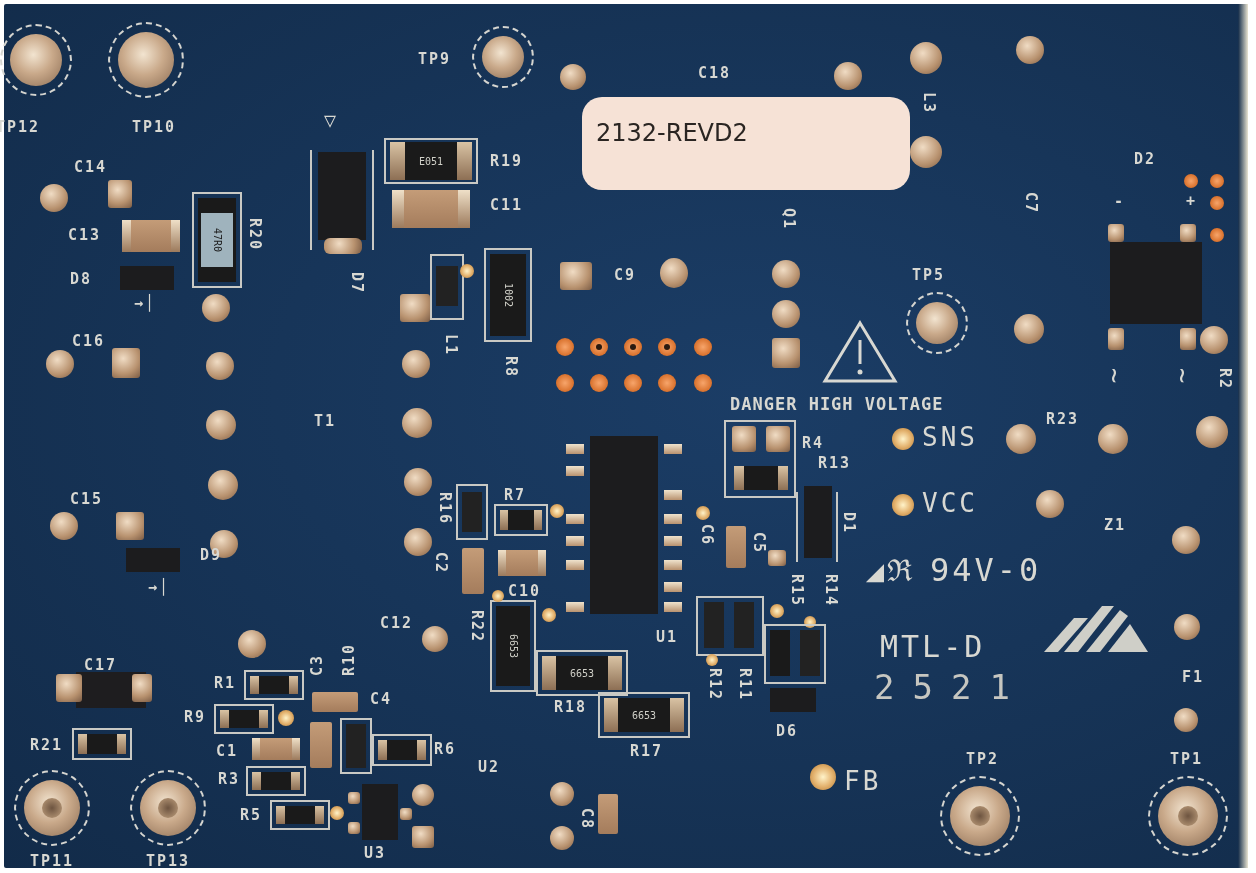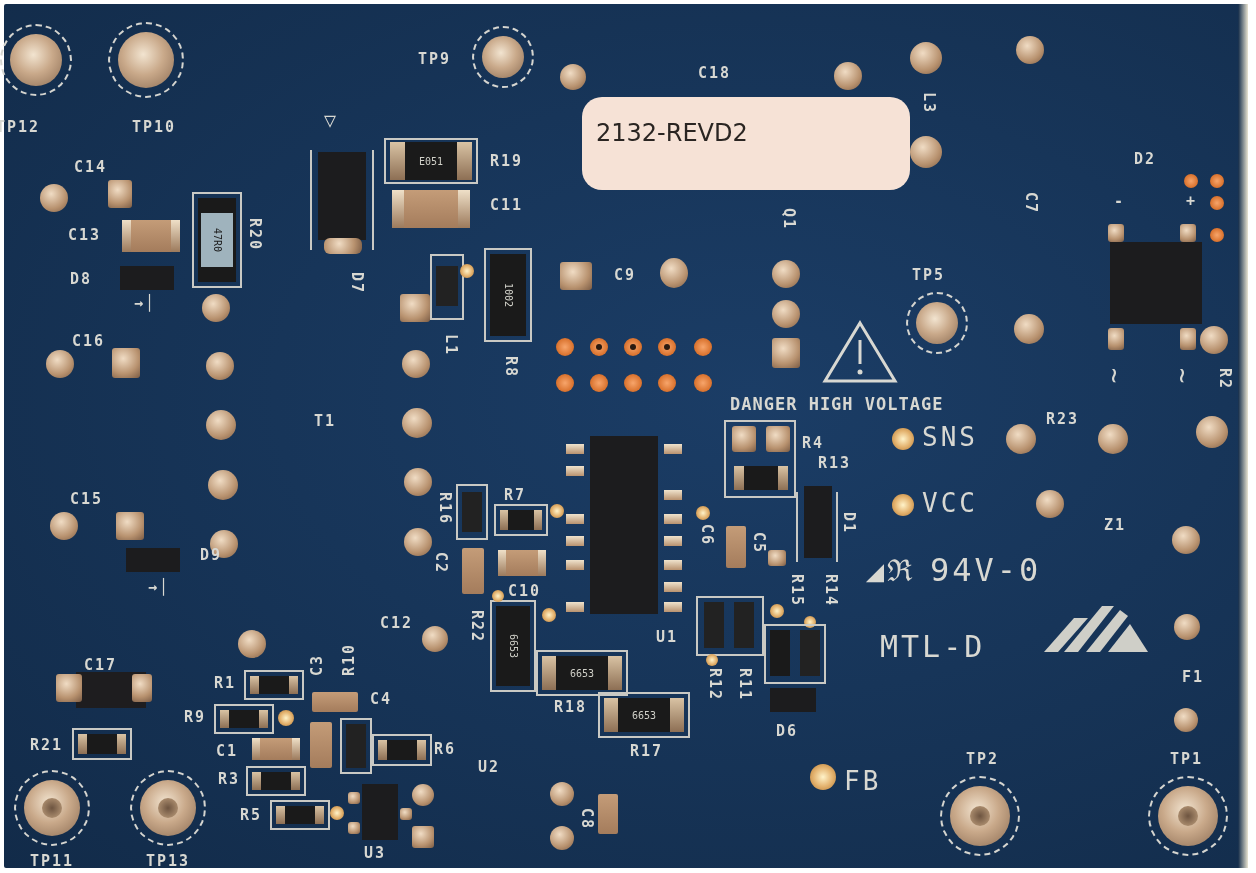--- a/index.html
+++ b/index.html
@@ -142,20 +142,21 @@
   <div class="pad" style="left:1032px;top:486px;width:28px;height:28px;"></div>
   <div class="silk" style="left:1100px;top:514px;">Z1</div>
   <div class="pad" style="left:1168px;top:522px;width:28px;height:28px;"></div>
   <div class="pad" style="left:1170px;top:610px;width:26px;height:26px;"></div>
   <div class="silk" style="left:1178px;top:666px;">F1</div>
   <div class="pad" style="left:1170px;top:704px;width:24px;height:24px;"></div>
 
   <div class="silk big" style="left:862px;top:552px;font-size:30px;">◢ℜ</div>
   <div class="silk big" style="left:926px;top:550px;font-size:32px;">94V-0</div>
   <div class="silk big" style="left:876px;top:628px;font-size:30px;">MTL-D</div>
+  <div class="silk big" style="left:870px;top:666px;font-size:34px;letter-spacing:18px;font-weight:normal;color:#c6c6c0;">2521</div>
   <svg style="position:absolute;left:1040px;top:588px;" width="108" height="62" viewBox="0 0 108 62">
     <polygon points="0,60 30,26 44,26 14,60" fill="#cfcfc8"></polygon>
     <polygon points="20,60 58,14 70,14 34,60" fill="#cfcfc8"></polygon>
     <polygon points="42,60 76,18 84,24 56,60" fill="#cfcfc8"></polygon>
     <polygon points="64,60 86,32 104,60" fill="#cfcfc8"></polygon>
   </svg>
 
   <div class="silk" style="left:58px;top:156px;margin-left:12px;">C14</div>
   <div class="pad" style="left:36px;top:180px;width:28px;height:28px;"></div>
   <div class="pad sq" style="left:104px;top:176px;width:24px;height:28px;"></div>

